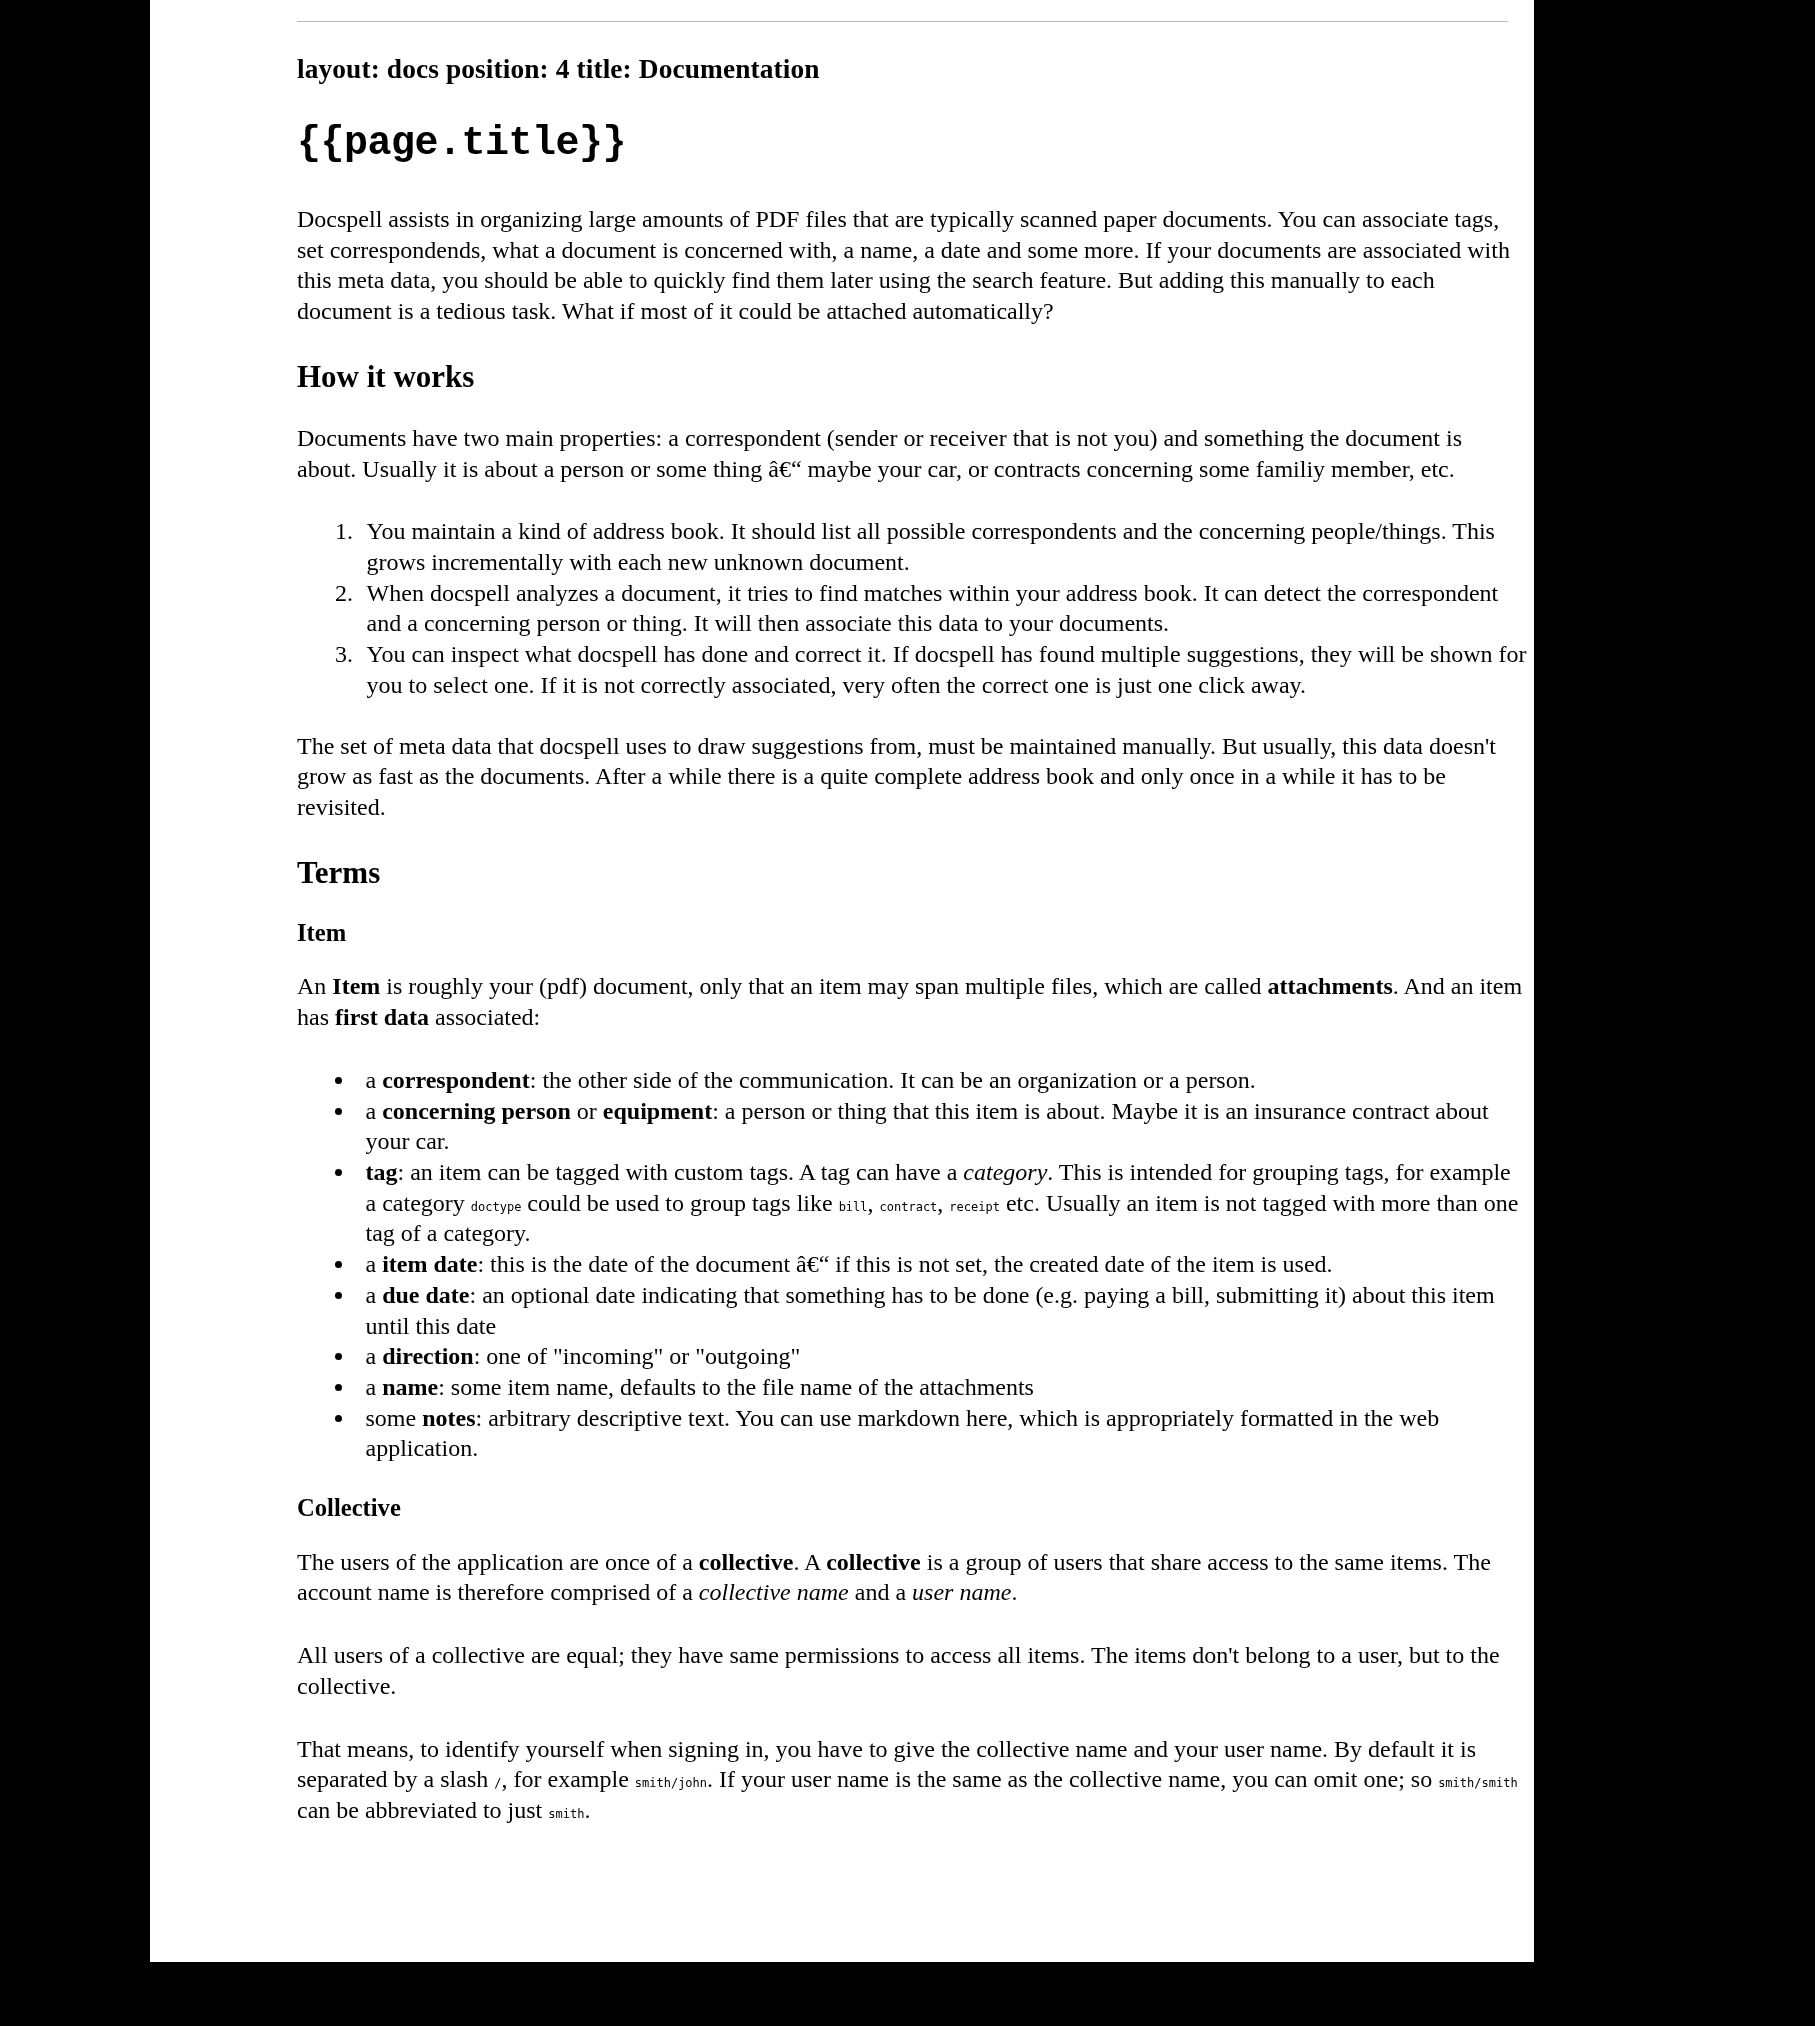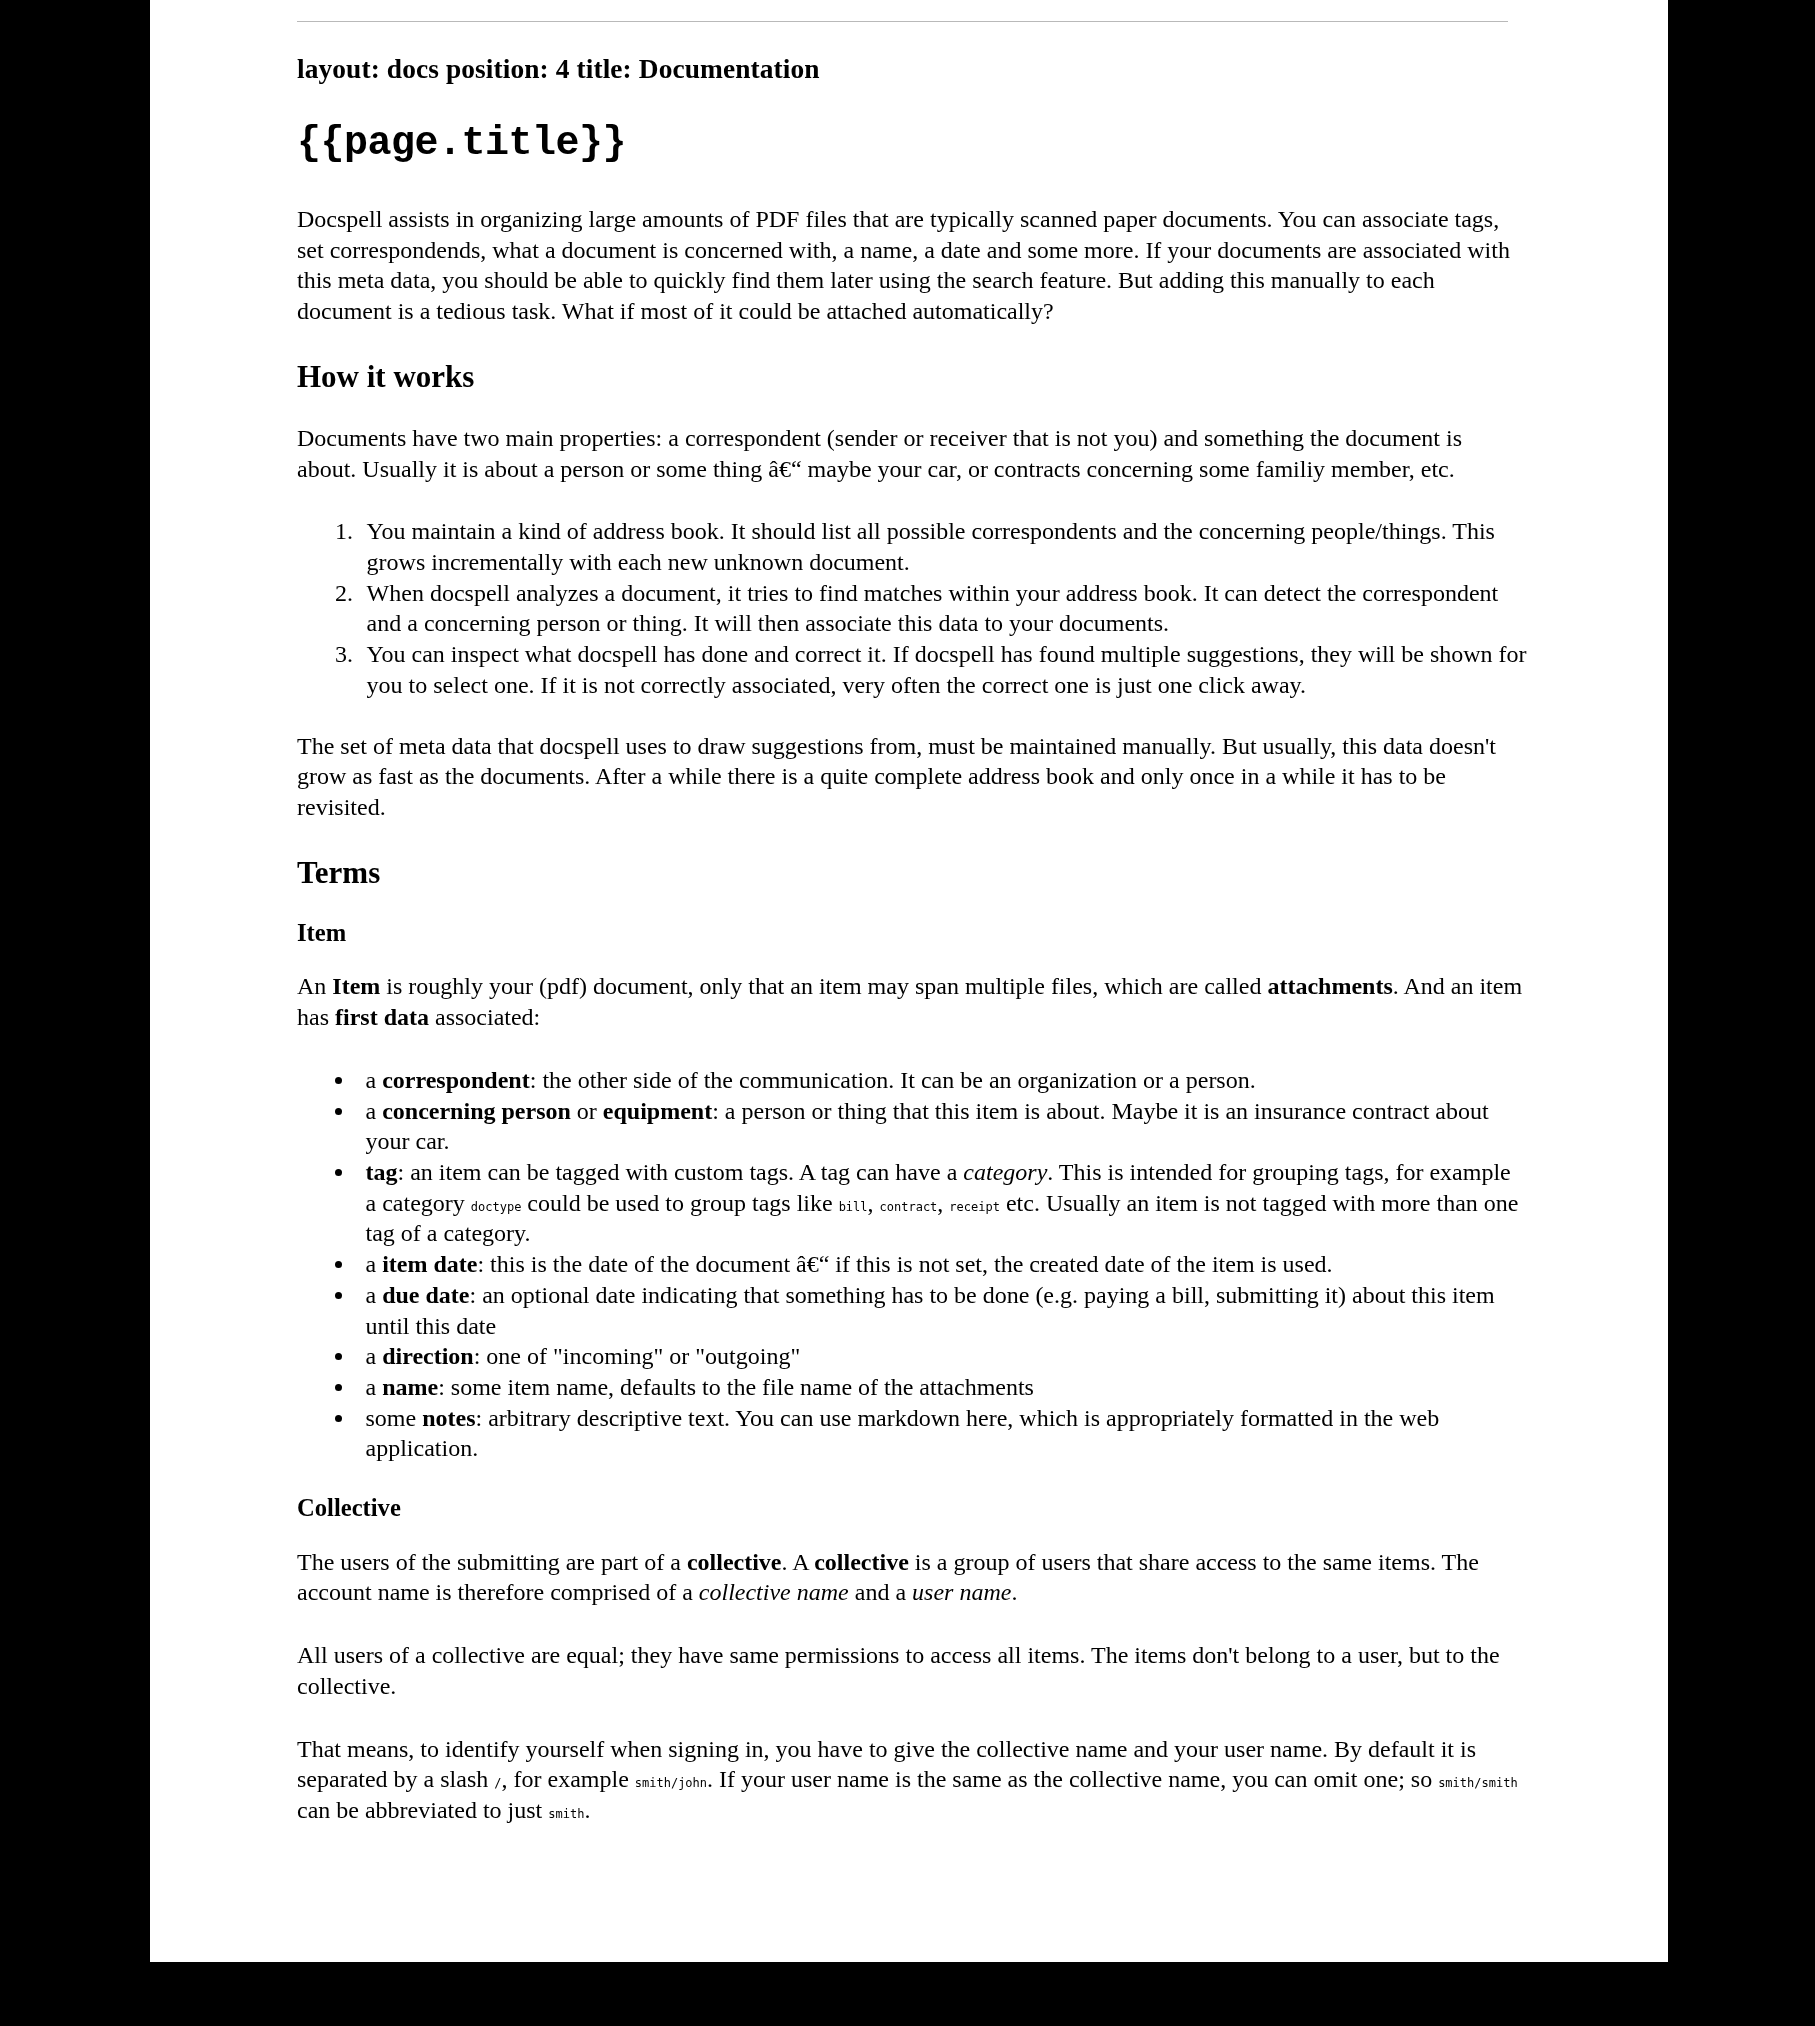--- a/index.html
+++ b/index.html
@@ -21,21 +21,21 @@
     width: 1815px;
     height: 2026px;
     background: #000000;
     overflow: hidden;
   }
 
   #page {
     position: absolute;
     left: 150px;
     top: 0px;
-    width: 1518px;
+    width: 1384px;
     height: 1962px;
     background: #ffffff;
     overflow: hidden;
   }
 
   #content {
     position: absolute;
     left: 147px;
     top: 21px;
     width: 1230px;
@@ -183,21 +183,21 @@
           <span>a </span><b>name</b><span>: some item name, defaults to the file name of the attachments</span>
         </li>
         <li>
           <span>some </span><b>notes</b><span>: arbitrary descriptive text. You can use markdown here, which is appropriately formatted in the web application.</span>
         </li>
       </ul>
 
       <h3 class="sub">Collective</h3>
 
       <p class="body">
-        <span>The users of the submitting are part of a </span><b>collective</b><span>. A </span><b>collective</b><span> is a group of users that share access to the same items. The account name is therefore comprised of a </span><i>collective name</i><span> and a </span><i>user name</i><span>.</span>
+        <span>The users of the application are once of a </span><b>collective</b><span>. A </span><b>collective</b><span> is a group of users that share access to the same items. The account name is therefore comprised of a </span><i>collective name</i><span> and a </span><i>user name</i><span>.</span>
       </p>
 
       <p class="body">All users of a collective are equal; they have same permissions to access all items. The items don't belong to a user, but to the collective.</p>
 
       <p class="body">
         <span>That means, to identify yourself when signing in, you have to give the collective name and your user name. By default it is separated by a slash </span><code>/</code><span>, for example </span><code>smith/john</code><span>. If your user name is the same as the collective name, you can omit one; so </span><code>smith/smith</code><span> can be abbreviated to just </span><code>smith</code><span>.</span>
       </p>
 
     </div>
   </div>

